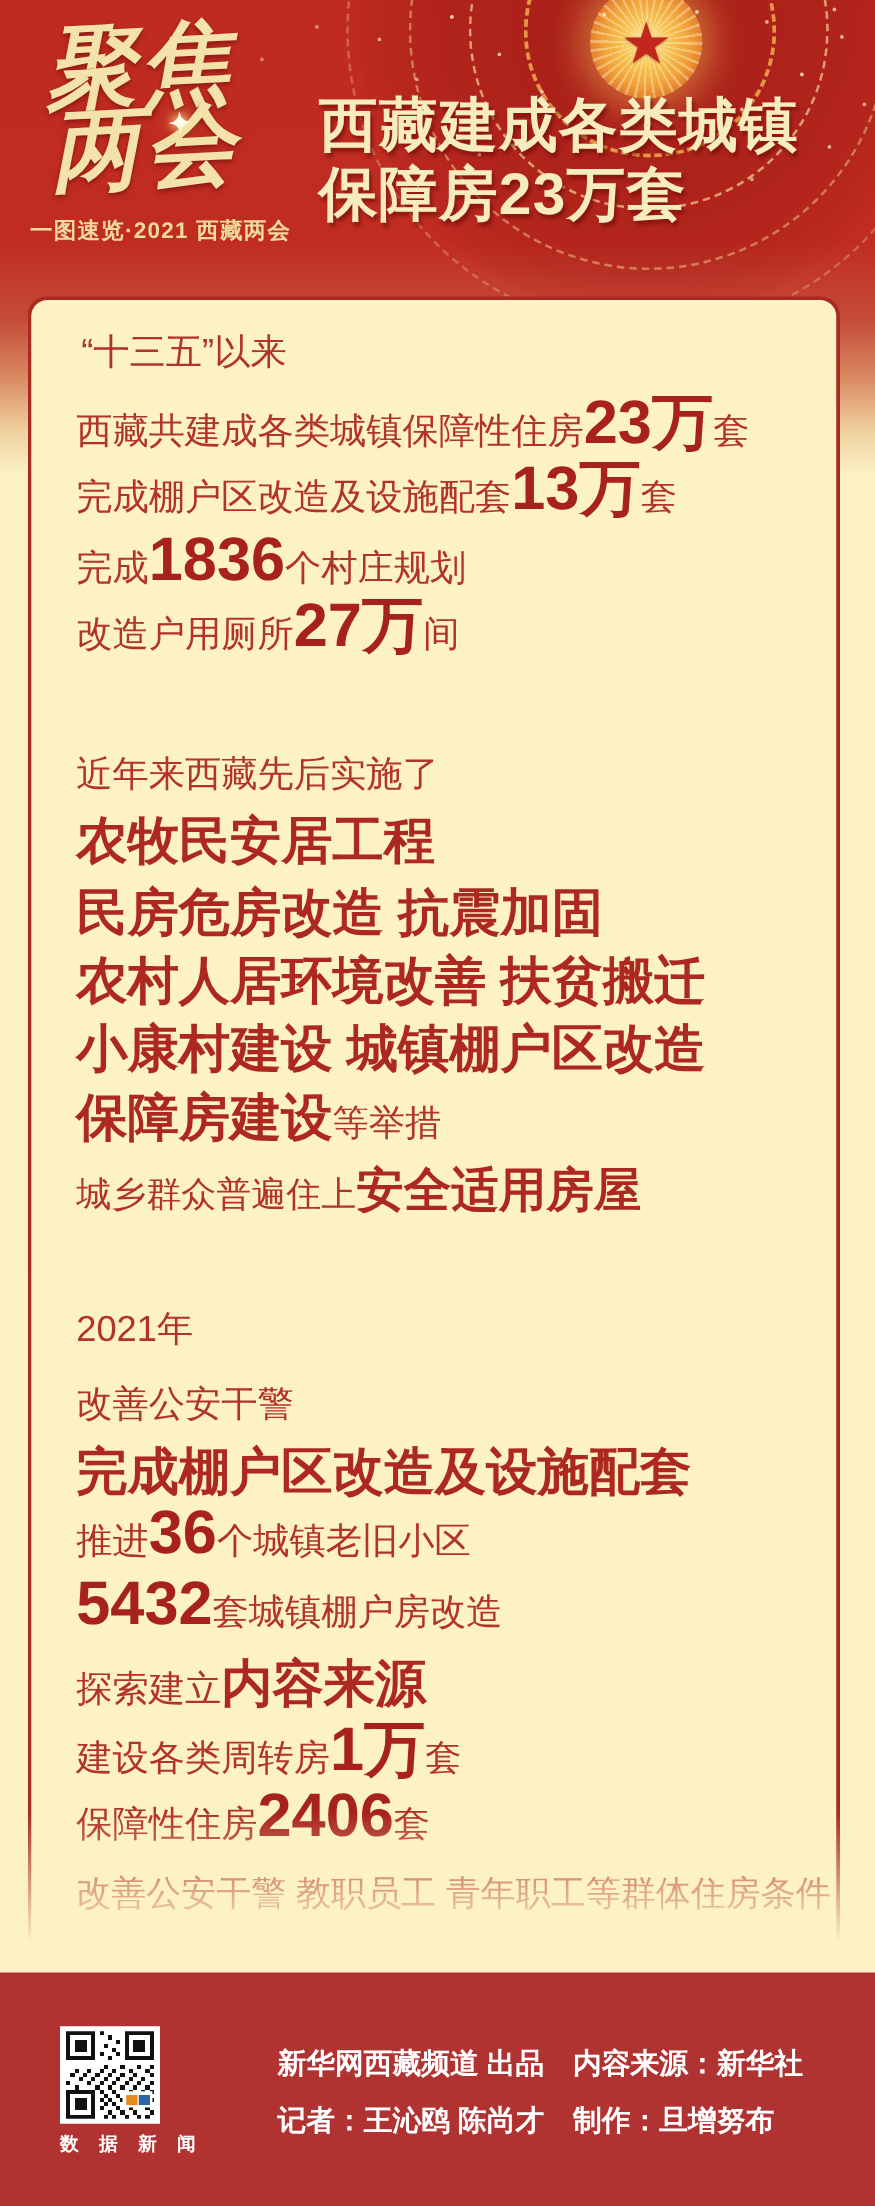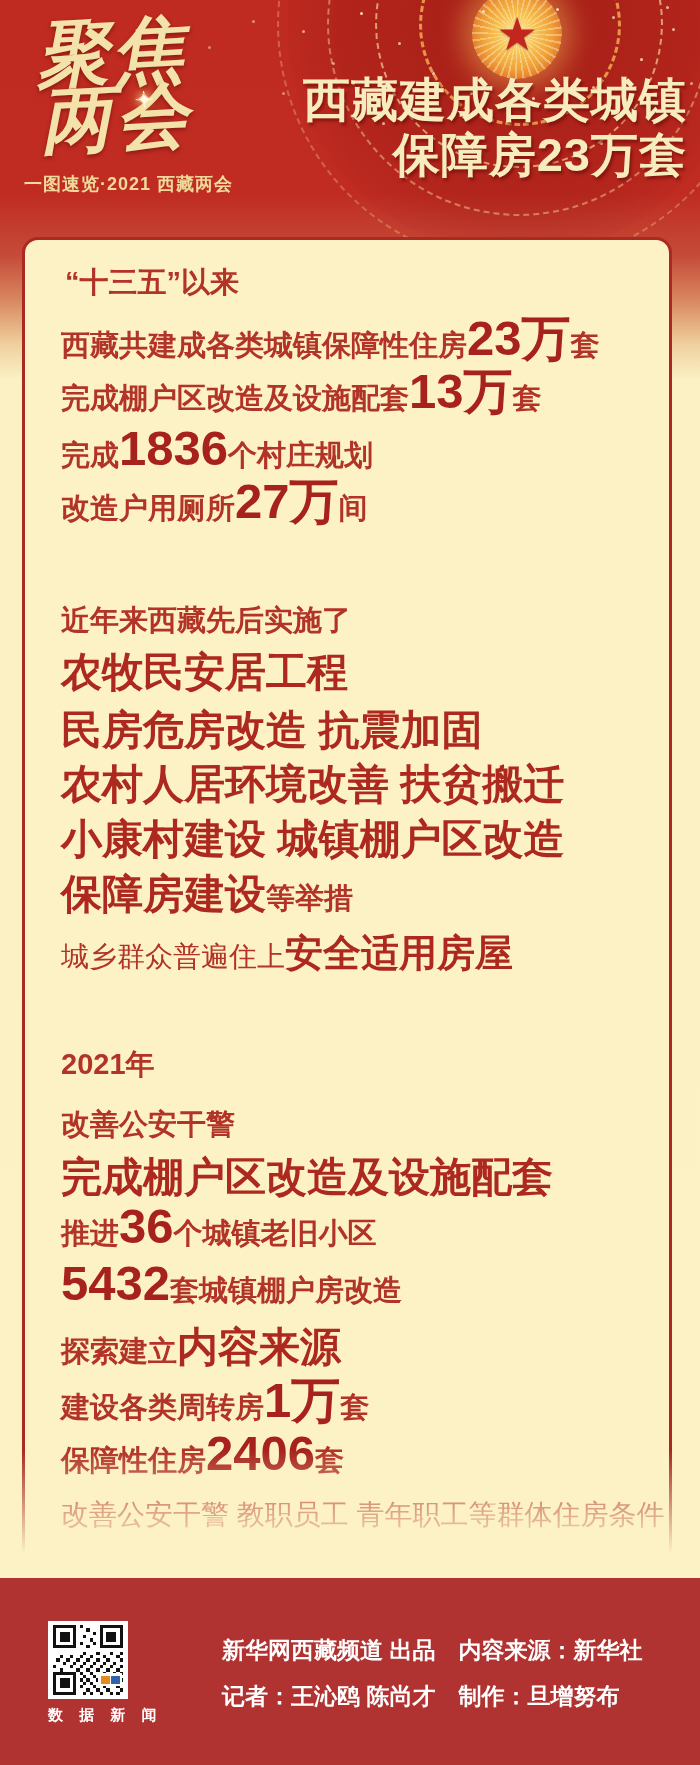--- a/index.html
+++ b/index.html
@@ -30,30 +30,30 @@
     302px 30px 0 rgba(255,242,214,.6),332px 62px 0 rgba(255,242,214,.55),252px 20px 0 rgba(255,242,214,.5),
     282px 92px 0 rgba(255,242,214,.5),208px 46px 0 rgba(255,242,214,.45),666px 6px 0 rgba(255,242,214,.7);}
   
   .logo{position:absolute;left:38px;top:18px;width:180px;color:#f3e2a9;
     font-family:"DejaVu Serif","Liberation Serif",serif;font-style:italic;font-weight:bold;
     font-size:72px;line-height:.92;letter-spacing:4px;transform:rotate(-3deg);
     text-shadow:0 2px 4px rgba(90,10,5,.55);}
   .sparkle{position:absolute;left:96px;top:72px;font-size:22px;font-style:normal;color:#fffbe8;
     text-shadow:0 0 8px #ffe9a0,0 0 14px #ffd770;}
   .tagline{position:absolute;left:24px;top:172px;font-size:18px;letter-spacing:1px;color:#efda9c;font-weight:bold;}
-  .title{position:absolute;left:255px;top:72px;width:432px;text-align:right;color:#f6ecbe;
+  .title{position:absolute;left:255px;top:72px;width:432px;text-align:left;color:#f6ecbe;
     font-weight:bold;font-size:47px;line-height:1.18;letter-spacing:1px;
     text-shadow:2px 3px 3px rgba(105,12,6,.6);}
   
   .card{position:absolute;left:22px;top:237px;width:650px;height:1341px;background:#fcf2c6;
     border:3px solid #a92a20;border-bottom:none;border-radius:16px 16px 0 0;box-sizing:border-box;}
   .card-fade{position:absolute;left:-3px;right:-3px;bottom:-2px;height:130px;
     background:linear-gradient(180deg,rgba(252,242,198,0) 0%,#fcf2c6 80%);}
   .ln{position:absolute;left:36px;white-space:nowrap;color:#b23327;line-height:1.05;}
-  .reg{font-size:29px;font-weight:bold;}
+  .reg{font-size:29px;}
   .reg28{font-size:28px;}
   .big{font-size:49px;font-weight:bold;color:#a8221d;letter-spacing:0;}
   .bold40{font-size:41px;font-weight:bold;color:#ad291f;}
   .bold38{font-size:38px;font-weight:bold;color:#ad291f;}
   
   .footer{position:absolute;left:0;top:1578px;width:700px;height:187px;background:#b03231;}
   .qr-wrap{position:absolute;left:48px;top:43px;width:80px;}
   .qr-box{position:relative;width:80px;height:78px;background:#ffffff;box-sizing:border-box;padding:4px;}
   .qr-box svg{display:block;width:72px;height:70px;}
   .qr-mini{position:absolute;right:6px;bottom:13px;width:24px;height:13px;background:#ffffff;

